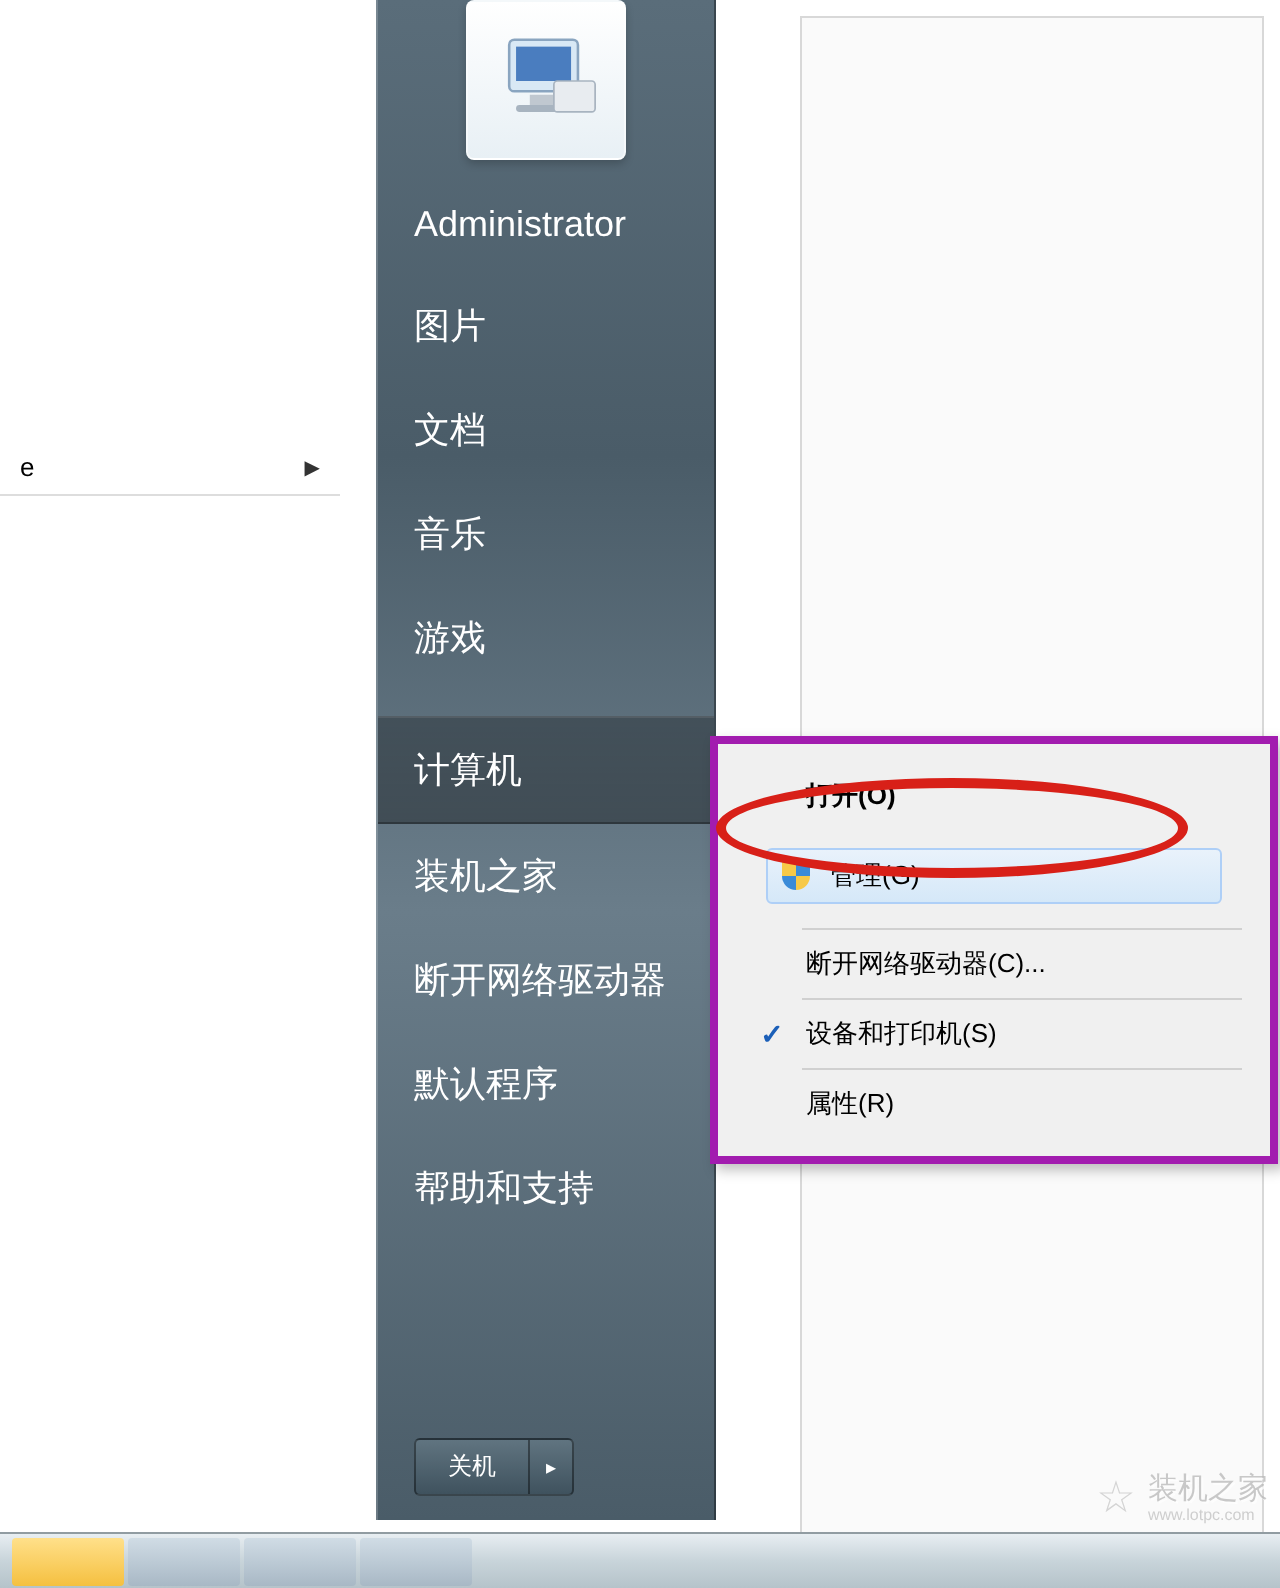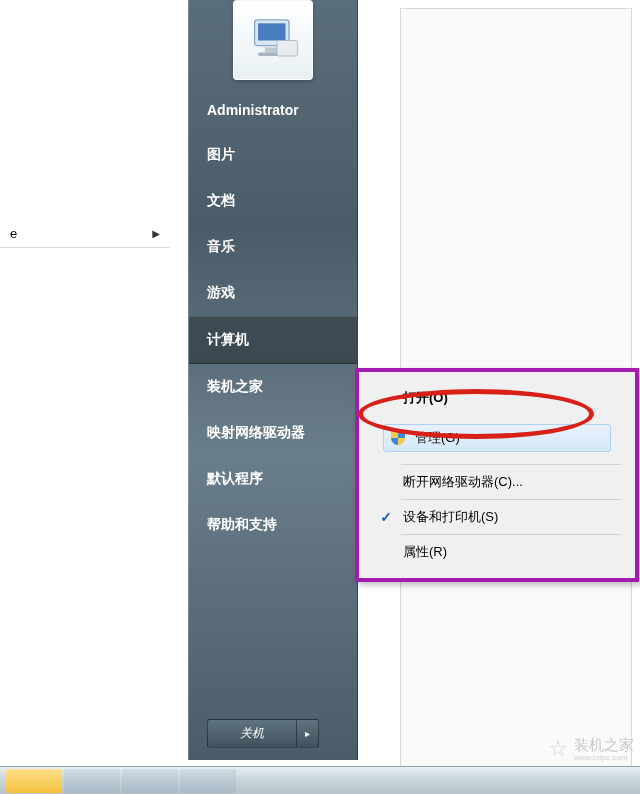--- a/index.html
+++ b/index.html
@@ -59,45 +59,44 @@
       box-shadow: 0 2px 4px rgba(0,0,0,0.2);
     }
     .avatar-icon {
       width: 55px;
       height: 55px;
     }
     .menu-item {
       color: #fff;
       padding: 14px 18px;
       cursor: pointer;
-      font-size: 14px;
-      font-weight: bold;
+      font-size: 18px;
     }
     .menu-item.selected {
       background: linear-gradient(to bottom, rgba(0,0,0,0.28) 0%, rgba(0,0,0,0.35) 100%);
       border-top: 1px solid rgba(255,255,255,0.12);
       border-bottom: 1px solid rgba(0,0,0,0.35);
+      margin-top: 13px;
     }
     .shutdown-area {
       position: absolute;
       bottom: 12px;
       left: 18px;
       display: flex;
       gap: 0;
     }
     .shutdown-btn {
       background: linear-gradient(to bottom, #607480 0%, #3f525e 100%);
       border: 1px solid rgba(0,0,0,0.4);
       border-right: none;
       border-radius: 3px 0 0 3px;
       color: #fff;
-      padding: 5px 32px;
+      padding: 5px 16px;
       font-size: 12px;
       cursor: pointer;
-      font-style: italic;
     }
     .shutdown-arrow {
       background: linear-gradient(to bottom, #607480 0%, #3f525e 100%);
       border: 1px solid rgba(0,0,0,0.4);
       border-radius: 0 3px 3px 0;
       color: #fff;
       padding: 5px 8px;
       font-size: 10px;
       cursor: pointer;
     }
@@ -248,21 +247,21 @@
       <rect x="36" y="32" width="24" height="18" rx="2" fill="#e8ecf0" stroke="#a8b4c0"></rect>
     </svg>
   </div>
   <div class="menu-item">Administrator</div>
   <div class="menu-item">图片</div>
   <div class="menu-item">文档</div>
   <div class="menu-item">音乐</div>
   <div class="menu-item">游戏</div>
   <div class="menu-item selected">计算机</div>
   <div class="menu-item">装机之家</div>
-  <div class="menu-item">映射网络驱动器</div>
+  <div class="menu-item">断开网络驱动器</div>
   <div class="menu-item">默认程序</div>
   <div class="menu-item">帮助和支持</div>
   <div class="shutdown-area">
     <button class="shutdown-btn">关机</button>
     <button class="shutdown-arrow">▸</button>
   </div>
 </div>
 
 <div class="context-menu">
   <div class="ctx-item">

